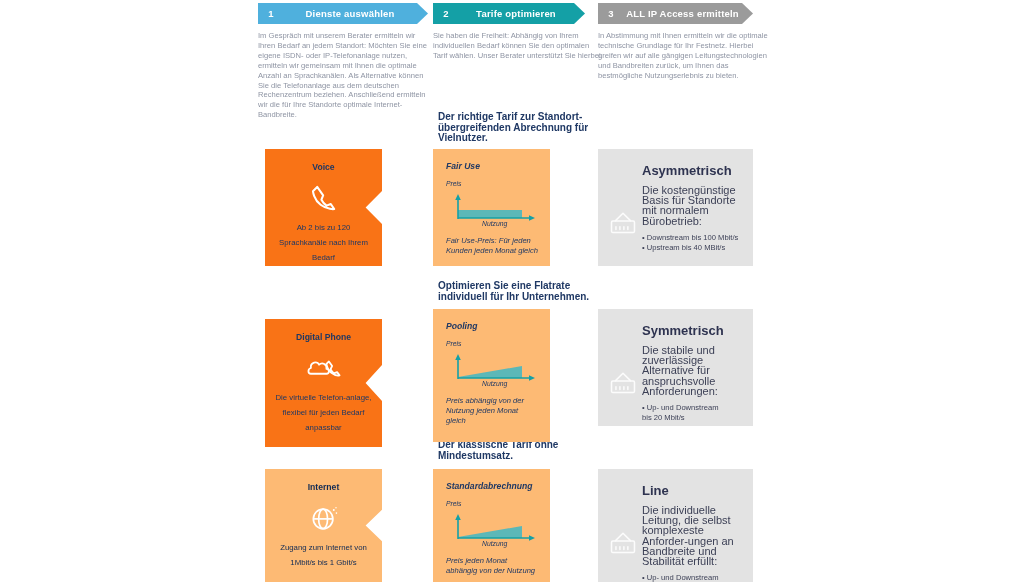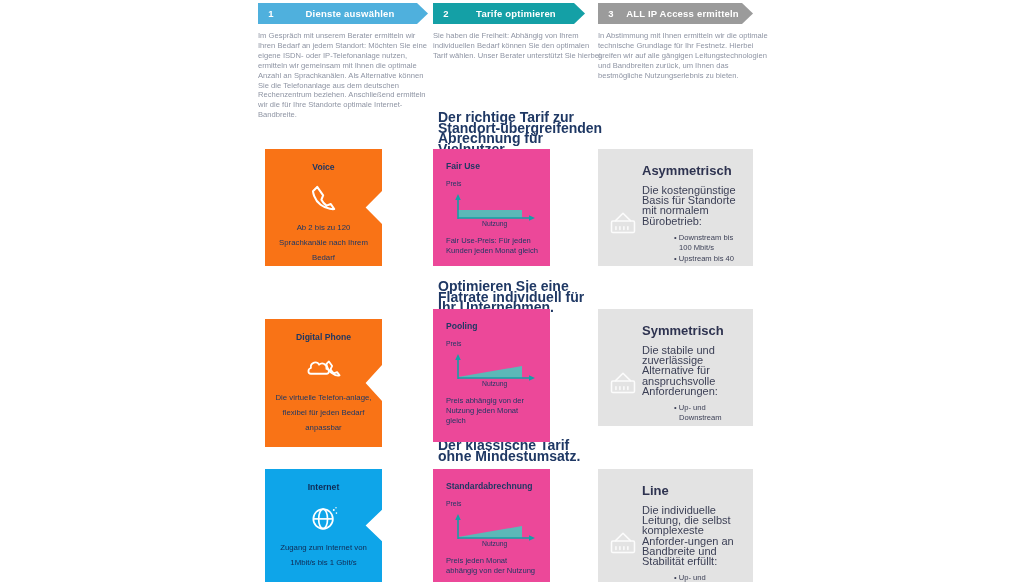--- a/index.html
+++ b/index.html
@@ -61,21 +61,21 @@
   }
   .intro-a { left: 258px; width: 172px; }
   .intro-b { left: 433px; width: 170px; }
   .intro-c { left: 598px; width: 172px; }
 
   
   .lead {
     position: absolute;
     left: 438px;
     width: 165px;
-    font-size: 14px;
+    font-size: 10px;
     line-height: 10.6px;
     color: #1f3864;
     font-weight: bold;
   }
   .lead-1 { top: 112px; }
   .lead-2 { top: 281px; }
   .lead-3 { top: 440px; }
 
   
   .card {
@@ -85,21 +85,21 @@
 
   
   .card-blue {
     left: 265px;
     width: 117px;
     background: #f97316;
     clip-path: polygon(0 0, 100% 0, 100% 36%, calc(100% + 0px) 36%, 86% 50%, 100% 64%, 100% 100%, 0 100%);
     text-align: center;
     color: #1f3864;
   }
-  .card-blue.deep { background: #0ea5e9; color: #102a54; }
+  .card-blue.deep { background: #fdba74; color: #102a54; }
   .card-title-blue {
     font-size: 8.6px;
     font-weight: bold;
     padding-top: 13px;
   }
   .card-blue .icon-wrap {
     height: 44px;
     display: flex;
     align-items: center;
     justify-content: center;
@@ -108,23 +108,24 @@
   .card-blue .body {
     font-size: 7.8px;
     line-height: 15px;
     padding: 0 8px;
   }
 
   
   .card-teal {
     left: 433px;
     width: 117px;
-    background: #ec4899;
+    background: #fdba74;
     clip-path: polygon(0 0, 100% 0, 100% 100%, 0 100%, 0 64%, -12% 50%, 0 36%);
     color: #1f3864;
+    font-style: italic;
   }
   .card-title-teal {
     font-size: 8.6px;
     font-weight: bold;
     padding: 12px 0 0 13px;
   }
   .chart-box {
     position: relative;
     margin: 9px 0 0 13px;
     width: 96px;
@@ -157,21 +158,21 @@
     font-weight: bold;
     color: #2e3350;
     margin-bottom: 7px;
   }
   .card-gray .desc {
     font-size: 11px;
     line-height: 10.2px;
     margin-bottom: 7px;
   }
   .card-gray .bullets { font-size: 7.6px; line-height: 10.4px; }
-  .card-gray .bullets div { text-indent: -5px; padding-left: 5px; margin-left: 32px; }
+  .card-gray .bullets div { text-indent: -5px; padding-left: 5px; }
   .gray-icon {
     position: absolute;
     left: 10px;
     width: 30px;
     height: 30px;
     opacity: .9;
   }
 
   .svg-ico { display: block; }
 </style>

